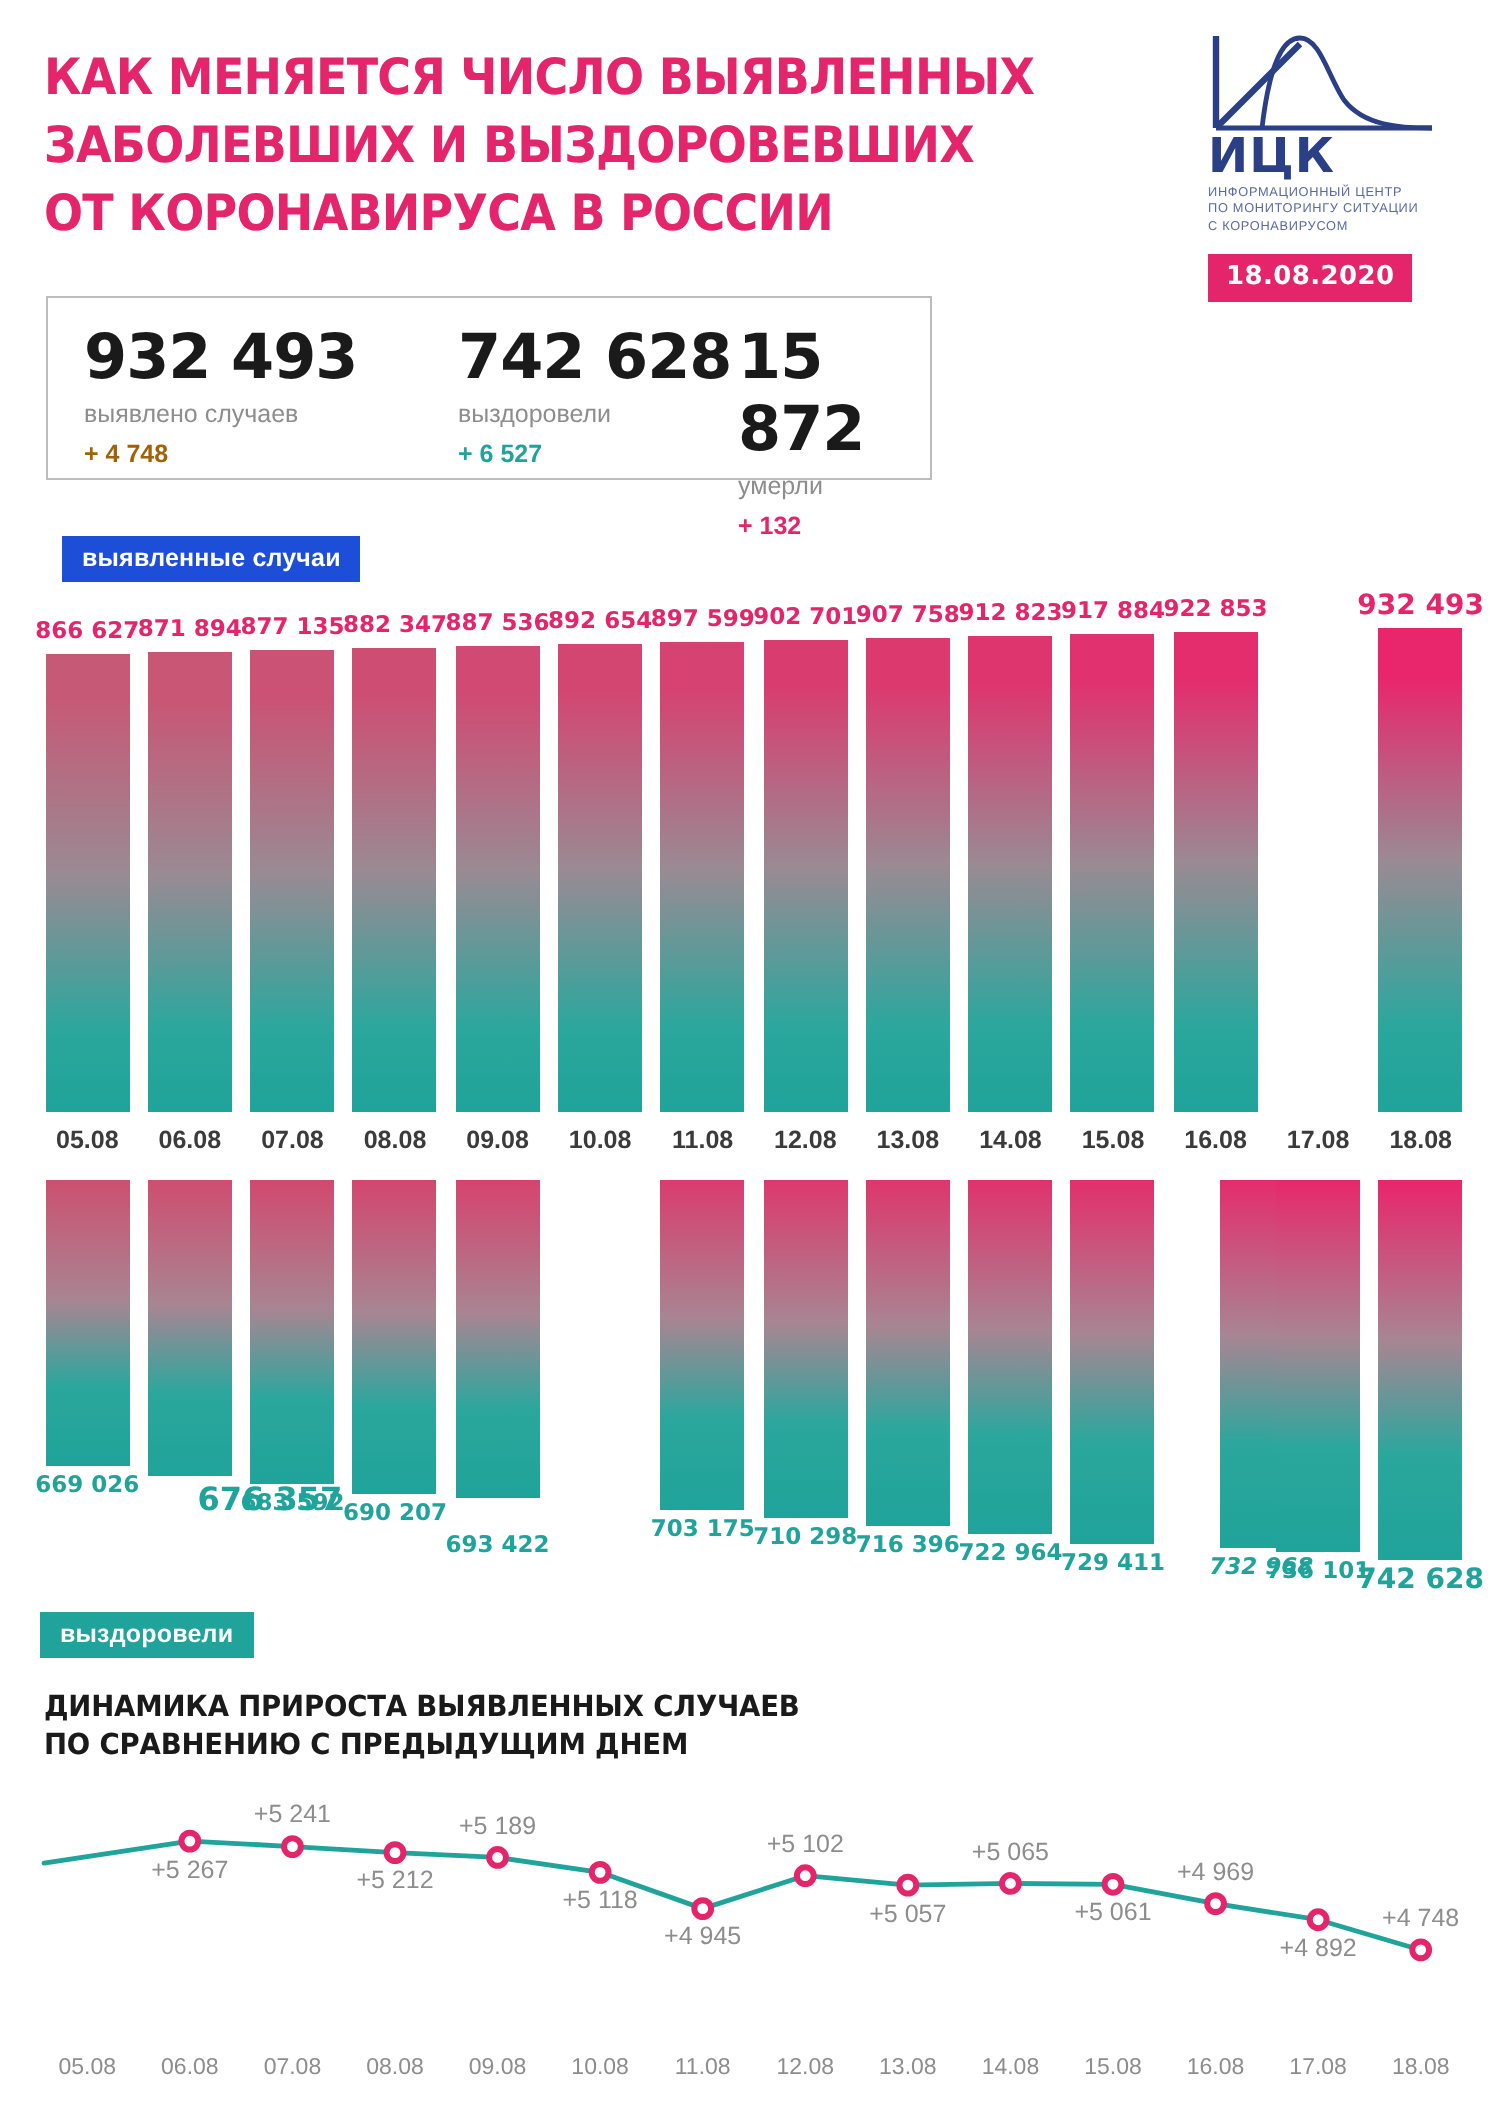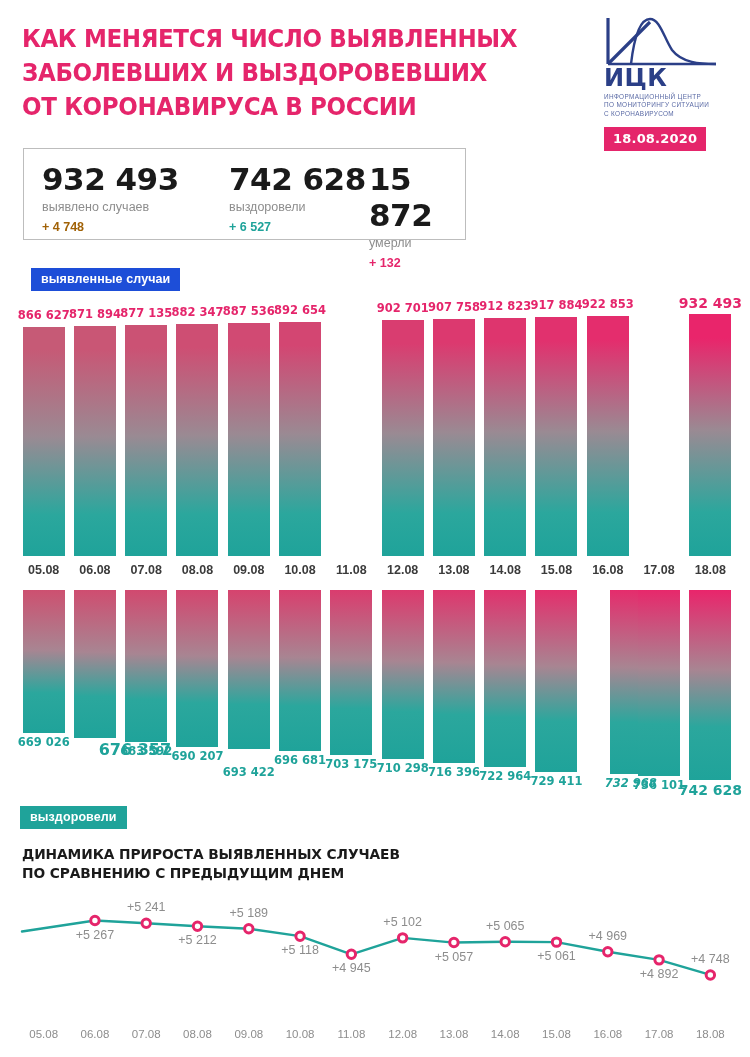--- a/index.html
+++ b/index.html
@@ -178,20 +178,24 @@
         <div class="bar-top-val" style="top: 4.89734px; font-size: 11.5px;">882 347</div>
         <div class="bar-rect" style="top: 23.8973px; height: 232.103px; left: 4.64286px; right: 4.64286px; background: linear-gradient(rgb(206, 78, 115) 0%, rgb(206, 78, 115) 10%, rgb(154, 138, 147) 48%, rgb(43, 167, 157) 82%, rgb(31, 163, 154) 100%);"></div>
       </div>
       <div class="bar-col" style="left: 223.143px; width: 51.2857px;">
         <div class="bar-top-val" style="top: 3.87318px; font-size: 11.5px;">887 536</div>
         <div class="bar-rect" style="top: 22.8732px; height: 233.127px; left: 4.64286px; right: 4.64286px; background: linear-gradient(rgb(209, 74, 115) 0%, rgb(209, 74, 115) 10%, rgb(154, 138, 147) 48%, rgb(43, 167, 157) 82%, rgb(31, 163, 154) 100%);"></div>
       </div>
       <div class="bar-col" style="left: 274.429px; width: 51.2857px;">
         <div class="bar-top-val" style="top: 2.86304px; font-size: 11.5px;">892 654</div>
         <div class="bar-rect" style="top: 21.863px; height: 234.137px; left: 4.64286px; right: 4.64286px; background: linear-gradient(rgb(211, 70, 114) 0%, rgb(211, 70, 114) 10%, rgb(154, 138, 147) 48%, rgb(43, 167, 157) 82%, rgb(31, 163, 154) 100%);"></div>
+      </div>
+      <div class="bar-col" style="left: 325.714px; width: 51.2857px;">
+        <div class="bar-top-val" style="top: 1.88704px; font-size: 11.5px;">897 599</div>
+        <div class="bar-rect" style="top: 20.887px; height: 235.113px; left: 4.64286px; right: 4.64286px; background: linear-gradient(rgb(214, 66, 113) 0%, rgb(214, 66, 113) 10%, rgb(154, 138, 147) 48%, rgb(43, 167, 157) 82%, rgb(31, 163, 154) 100%);"></div>
       </div>
       <div class="bar-col" style="left: 377px; width: 51.2857px;">
         <div class="bar-top-val" style="top: 0.88006px; font-size: 11.5px;">902 701</div>
         <div class="bar-rect" style="top: 19.8801px; height: 236.12px; left: 4.64286px; right: 4.64286px; background: linear-gradient(rgb(217, 61, 112) 0%, rgb(217, 61, 112) 10%, rgb(154, 138, 147) 48%, rgb(43, 167, 157) 82%, rgb(31, 163, 154) 100%);"></div>
       </div>
       <div class="bar-col" style="left: 428.286px; width: 51.2857px;">
         <div class="bar-top-val" style="top: -0.118043px; font-size: 11.5px;">907 758</div>
         <div class="bar-rect" style="top: 18.882px; height: 237.118px; left: 4.64286px; right: 4.64286px; background: linear-gradient(rgb(220, 57, 111) 0%, rgb(220, 57, 111) 10%, rgb(154, 138, 147) 48%, rgb(43, 167, 157) 82%, rgb(31, 163, 154) 100%);"></div>
       </div>
       <div class="bar-col" style="left: 479.571px; width: 51.2857px;">
@@ -242,24 +246,20 @@
         <div class="bar-rect" style="top: 0px; height: 152.301px; left: 4.64286px; right: 4.64286px; background: linear-gradient(rgb(209, 73, 111) 0%, rgb(168, 133, 146) 42%, rgb(43, 167, 157) 72%, rgb(31, 163, 154) 100%);"></div>
         <div class="bar-bot-val" style="top: 154.301px; font-size: 11.5px;">683 592</div>
       </div>
       <div class="bar-col" style="left: 171.857px; width: 51.2857px; text-align: right;">
         <div class="bar-rect" style="top: 0px; height: 156.526px; left: 4.64286px; right: 4.64286px; background: linear-gradient(rgb(211, 70, 111) 0%, rgb(168, 133, 146) 42%, rgb(43, 167, 157) 72%, rgb(31, 163, 154) 100%);"></div>
         <div class="bar-bot-val" style="top: 158.526px; font-size: 11.5px;">690 207</div>
       </div>
       <div class="bar-col" style="left: 223.143px; width: 51.2857px;">
         <div class="bar-rect" style="top: 0px; height: 158.579px; left: 4.64286px; right: 4.64286px; background: linear-gradient(rgb(214, 67, 110) 0%, rgb(168, 133, 146) 42%, rgb(43, 167, 157) 72%, rgb(31, 163, 154) 100%);"></div>
         <div class="bar-bot-val" style="top: 175px; font-size: 11.5px;">693 422</div>
-      </div>
-      <div class="bar-col" style="left: 274.429px; width: 51.2857px;">
-        <div class="bar-rect" style="top: 0px; height: 160.66px; left: 4.64286px; right: 4.64286px; background: linear-gradient(rgb(216, 63, 110) 0%, rgb(168, 133, 146) 42%, rgb(43, 167, 157) 72%, rgb(31, 163, 154) 100%);"></div>
-        <div class="bar-bot-val" style="top: 162.66px; font-size: 11.5px;">696 681</div>
       </div>
       <div class="bar-col" style="left: 325.714px; width: 51.2857px;">
         <div class="bar-rect" style="top: 0px; height: 164.807px; left: 4.64286px; right: 4.64286px; background: linear-gradient(rgb(218, 60, 110) 0%, rgb(168, 133, 146) 42%, rgb(43, 167, 157) 72%, rgb(31, 163, 154) 100%);"></div>
         <div class="bar-bot-val" style="top: 166.807px; font-size: 11.5px;">703 175</div>
       </div>
       <div class="bar-col" style="left: 377px; width: 51.2857px;">
         <div class="bar-rect" style="top: 0px; height: 169.355px; left: 4.64286px; right: 4.64286px; background: linear-gradient(rgb(220, 57, 109) 0%, rgb(168, 133, 146) 42%, rgb(43, 167, 157) 72%, rgb(31, 163, 154) 100%);"></div>
         <div class="bar-bot-val" style="top: 171.355px; font-size: 11.5px;">710 298</div>
       </div>
       <div class="bar-col" style="left: 428.286px; width: 51.2857px;">

